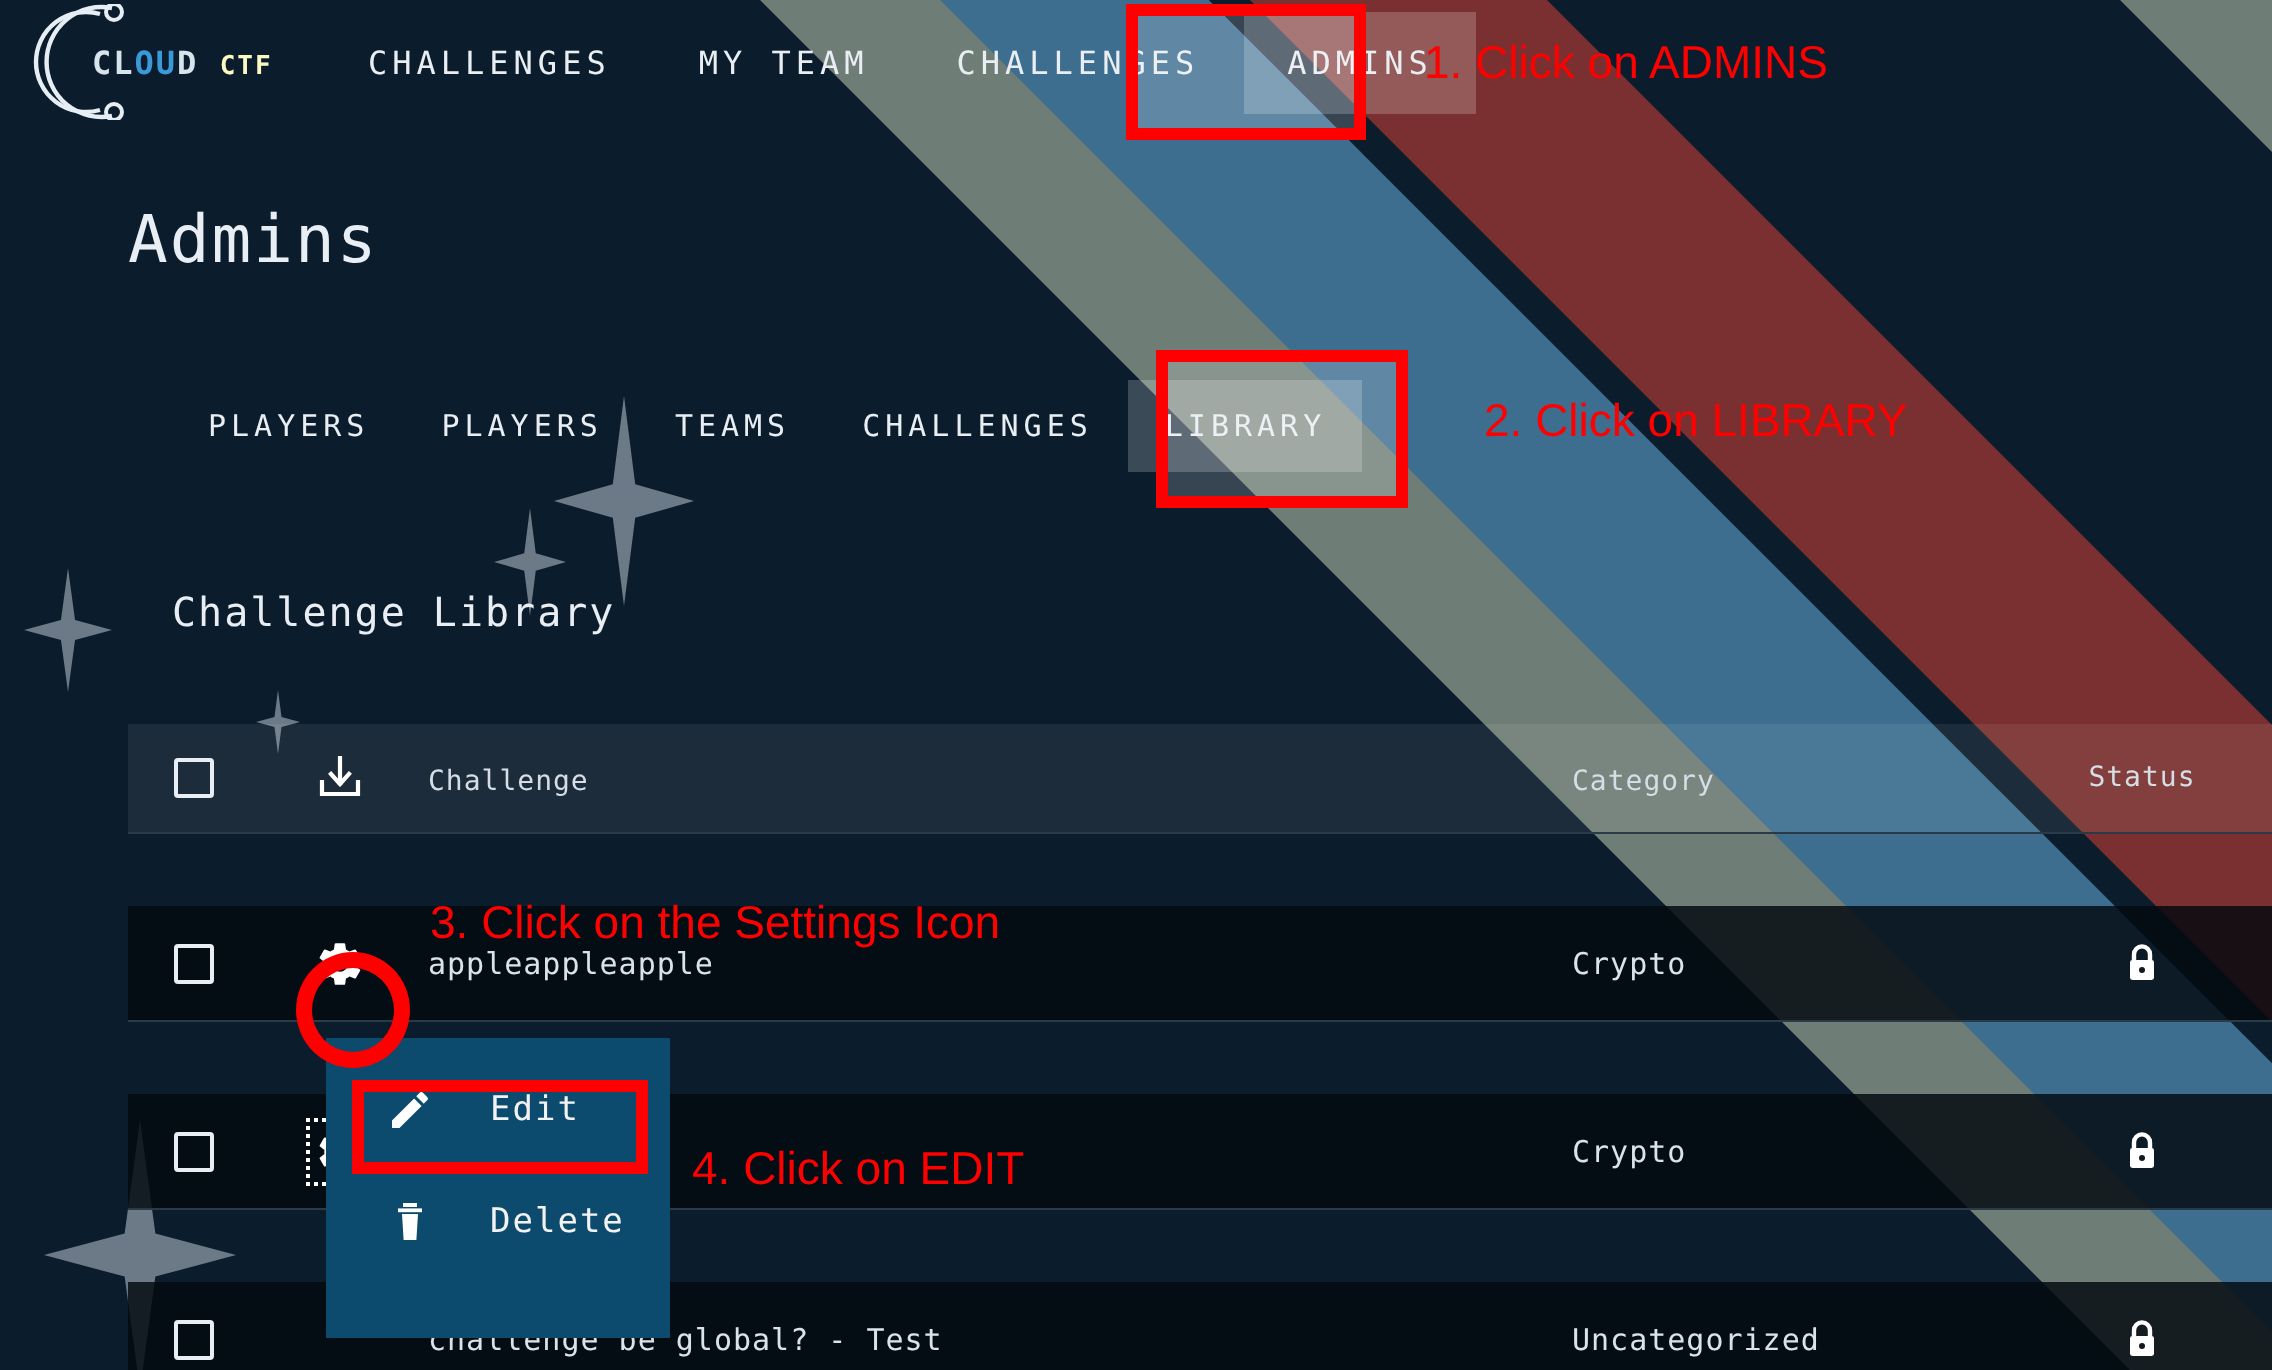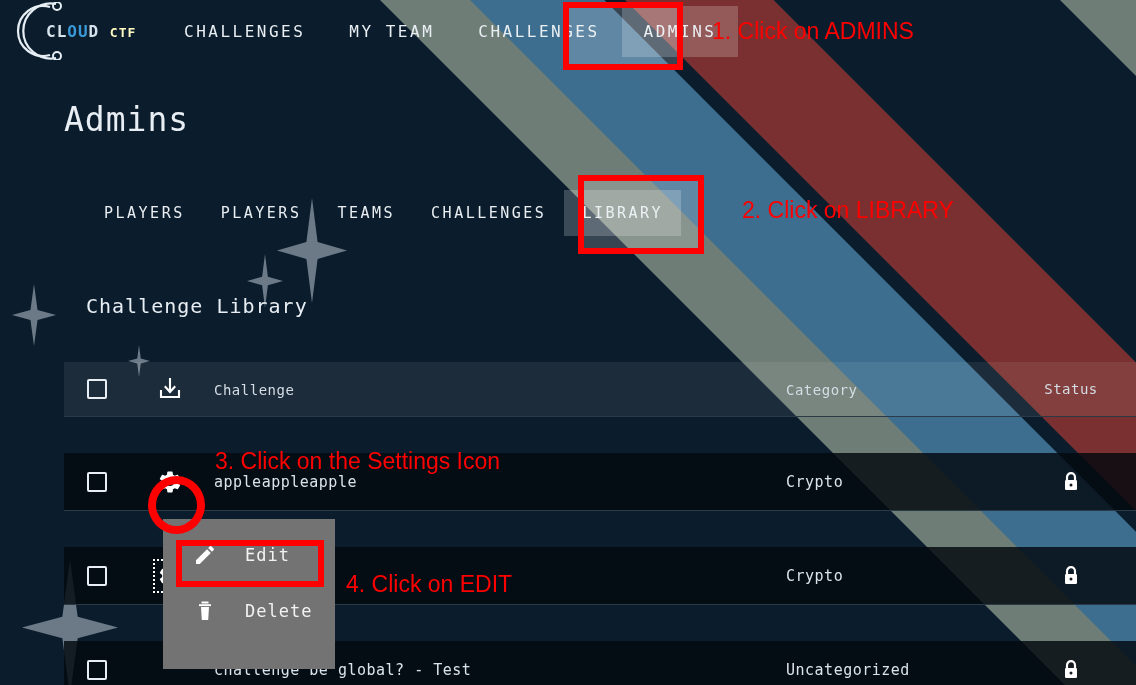--- a/index.html
+++ b/index.html
@@ -186,21 +186,21 @@
     white-space: nowrap;
   }
 
   
   .ctxmenu {
     position: absolute;
     left: 163px;
     top: 519px;
     width: 172px;
     height: 150px;
-    background: #737373;
+    background: #0c4a6e;
     z-index: 20;
     padding-top: 8px;
   }
   .ctxitem {
     display: flex;
     align-items: center;
     height: 56px;
     padding-left: 30px;
     gap: 28px;
   }

